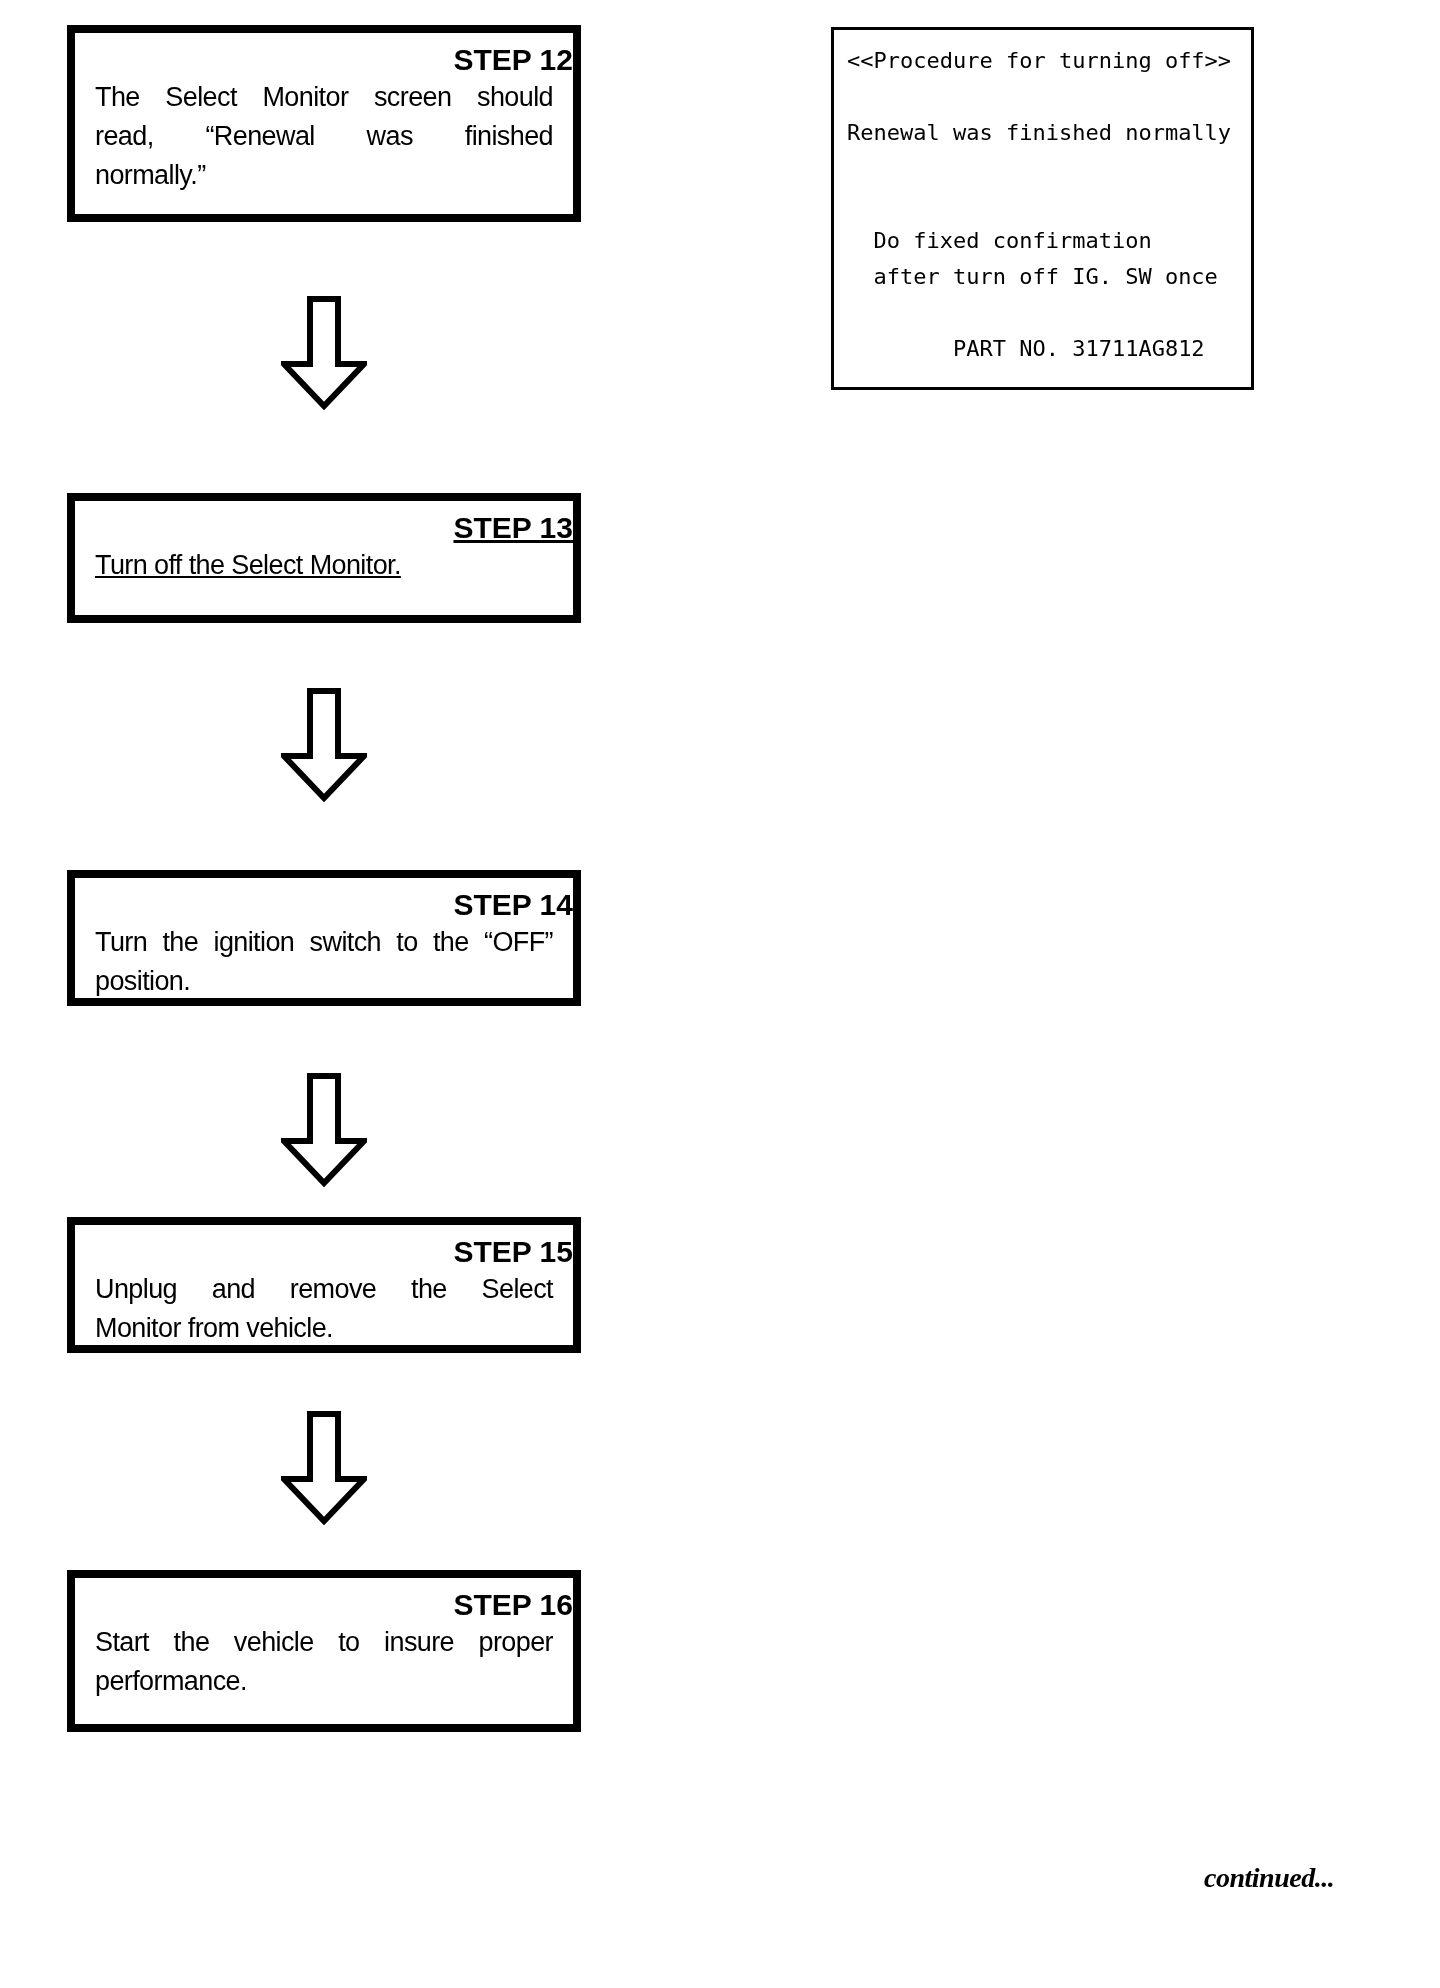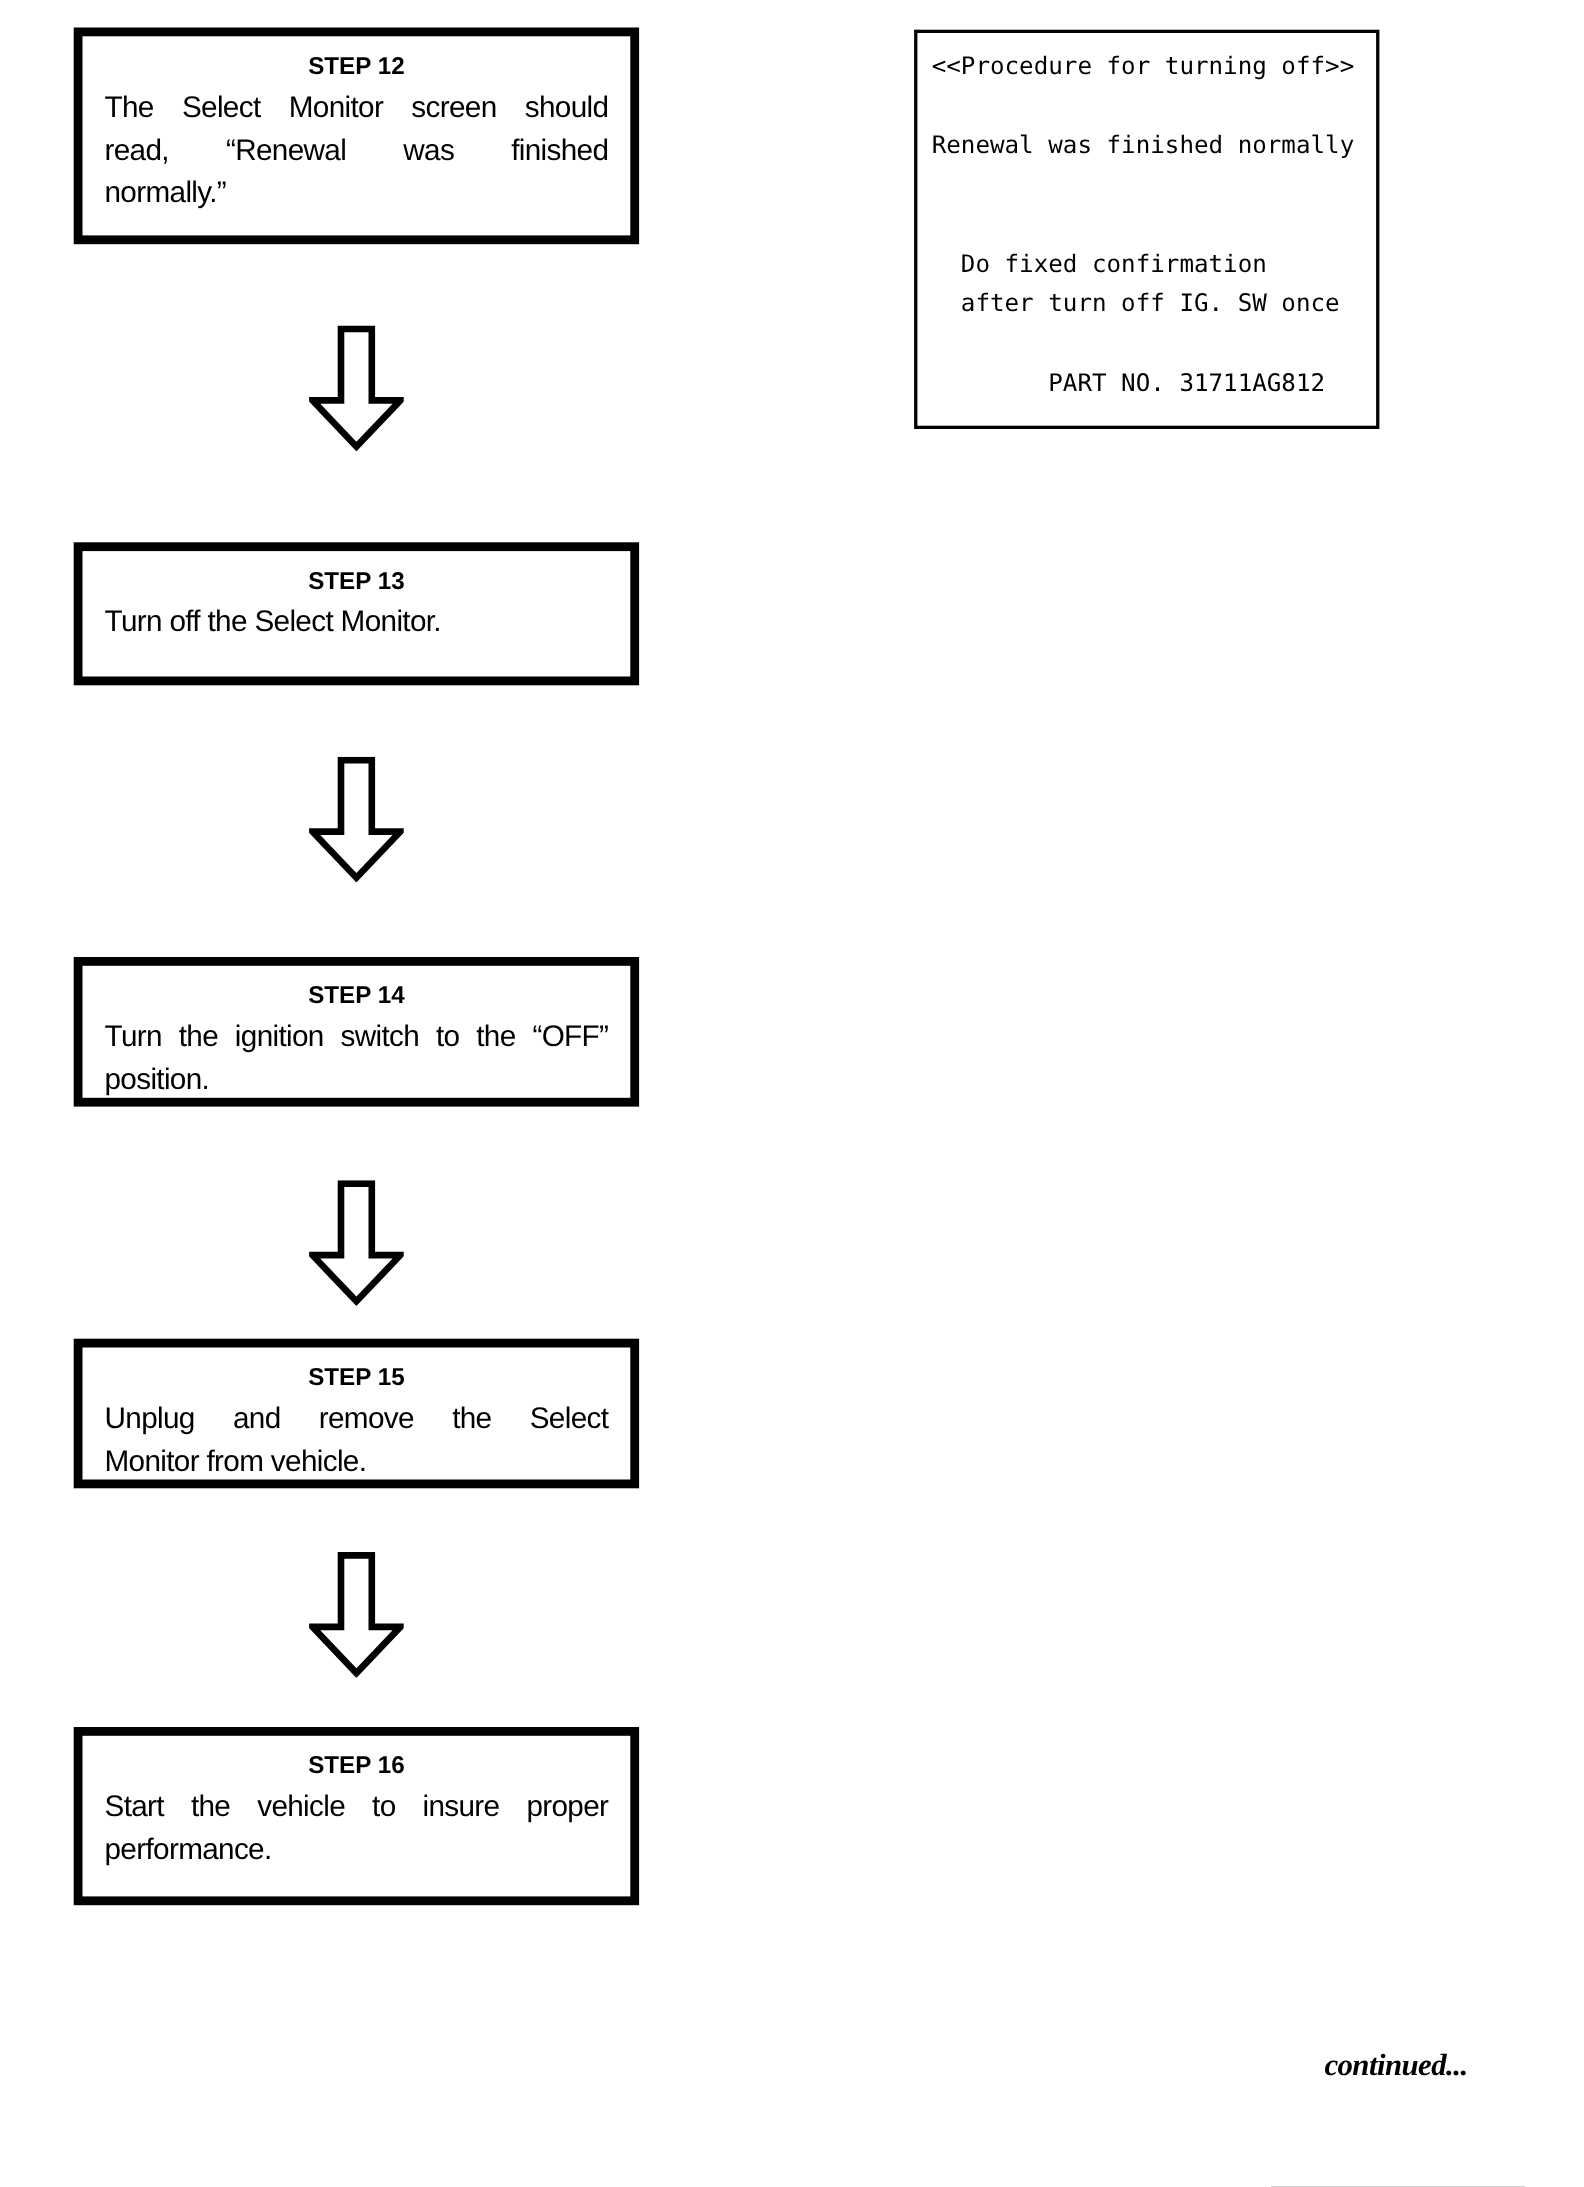--- a/index.html
+++ b/index.html
@@ -10,27 +10,27 @@
     overflow:hidden;
     font-family:"Liberation Sans",sans-serif;
     color:#000000;
   }
   .step-box{
     position:absolute;left:67px;width:514px;
     border:8px solid #000000;box-sizing:border-box;
     background:#ffffff;
   }
   #step12{top:25px;height:197px;}
-  #step13{top:493px;height:130px;}
+  #step13{top:493px;height:130px;text-decoration:underline;}
   #step14{top:870px;height:136px;}
   #step15{top:1217px;height:136px;}
   #step16{top:1570px;height:162px;}
   .step-title{
-    font-weight:bold;font-size:22px;line-height:36px;
-    text-align:center;margin-top:9px;
+    font-weight:bold;font-size:30px;line-height:36px;
+    text-align:right;margin-top:9px;
   }
   .step-line{
     font-size:27px;line-height:39px;
     padding:0 20px;letter-spacing:-0.6px;
   }
   .just{text-align:justify;text-align-last:justify;}
   .arrow{
     position:absolute;left:281px;width:86px;height:114px;
   }
   #arrow1{top:296px;}

